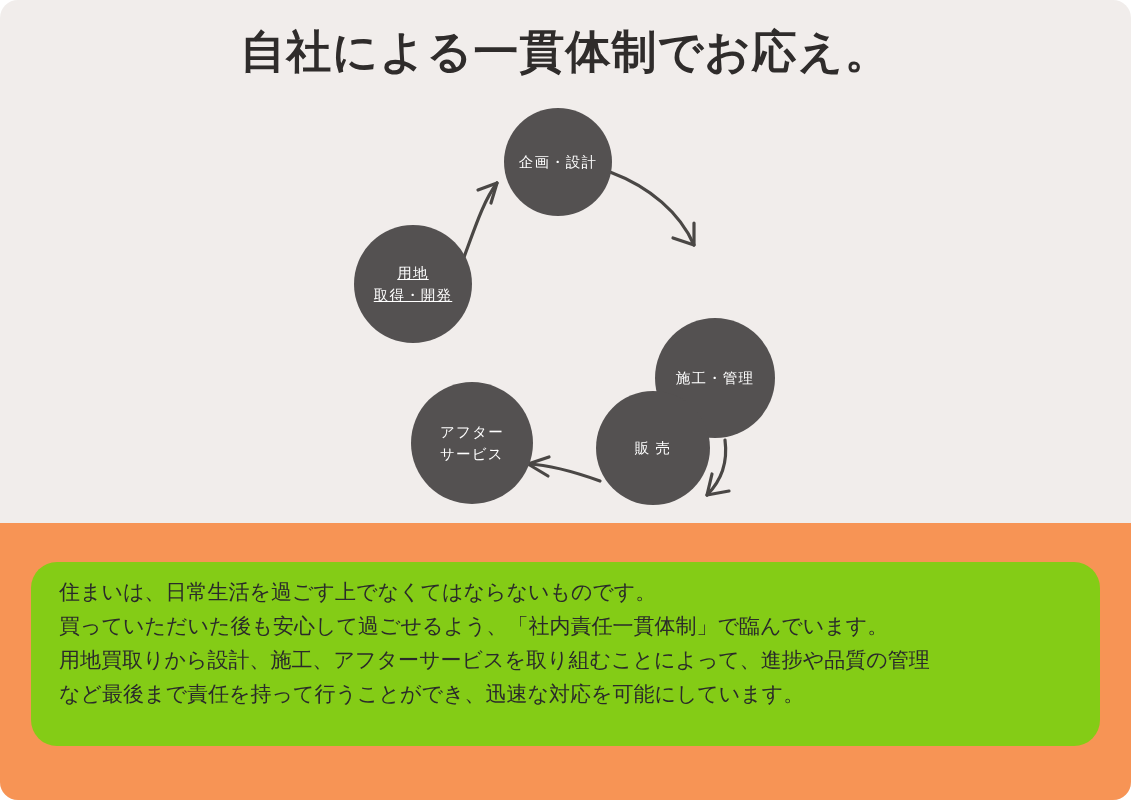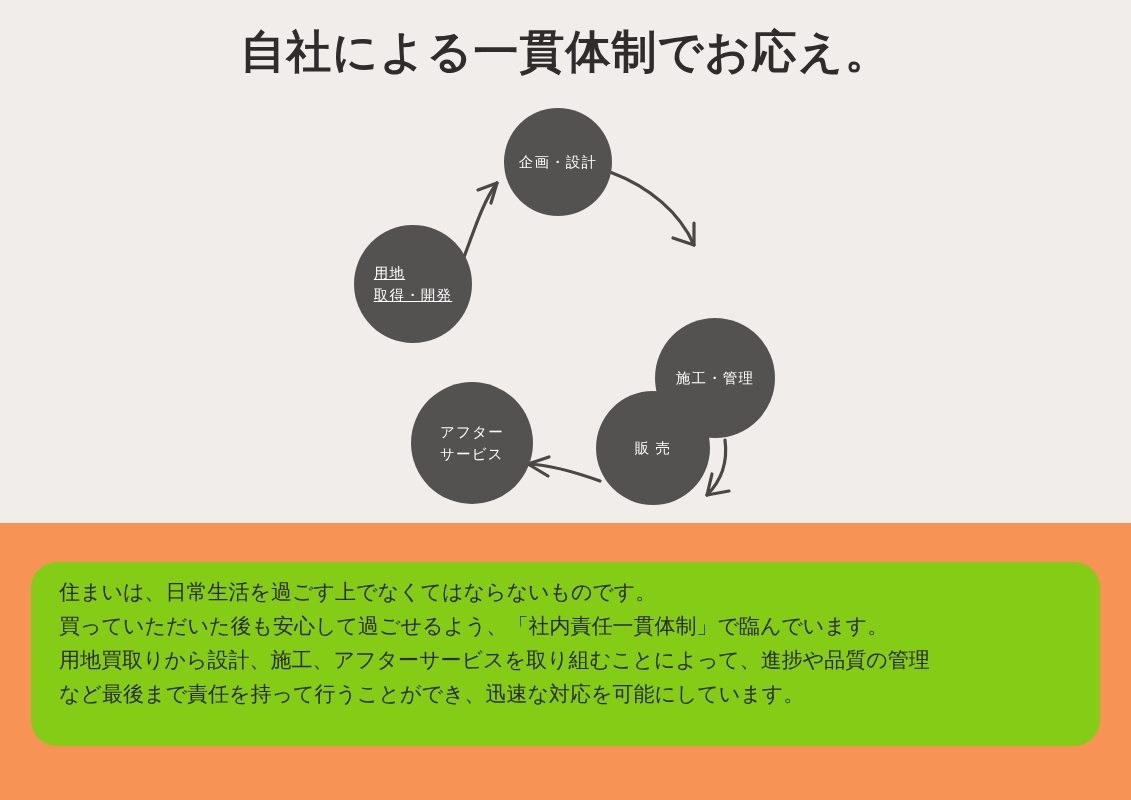--- a/index.html
+++ b/index.html
@@ -6,20 +6,21 @@
   html, body {
     margin: 0; padding: 0;
     width: 1131px; height: 800px;
     font-family: "Liberation Sans", "DejaVu Sans", sans-serif;
   }
   #page {
     position: relative;
     width: 1131px; height: 800px;
     background: #f1edeb;
     overflow: hidden;
+    border-radius: 18px;
   }
 
   
   #page-title {
     position: absolute;
     left: 0; top: 22px;
     width: 1131px;
     text-align: center;
     font-size: 45px;
     font-weight: bold;
@@ -41,21 +42,21 @@
     width: 1131px; height: 425px;
   }
   .cycle-node {
     position: absolute;
     border-radius: 50%;
     background: #545151;
     color: #ffffff;
     display: flex;
     align-items: center;
     justify-content: center;
-    text-align: left;
+    text-align: center;
     line-height: 1.55;
     font-size: 14.5px;
     letter-spacing: 1.2px;
     font-family: "Liberation Sans", "DejaVu Sans", sans-serif;
   }
   .cycle-node .node-label { display: block; white-space: pre-line; }
 
   #node-plan      { left: 504px; top: 13px;  width: 108px; height: 108px; }
   #node-build     { left: 655px; top: 223px; width: 120px; height: 120px; }
   #node-sales     { left: 596px; top: 296px; width: 114px; height: 114px; }

